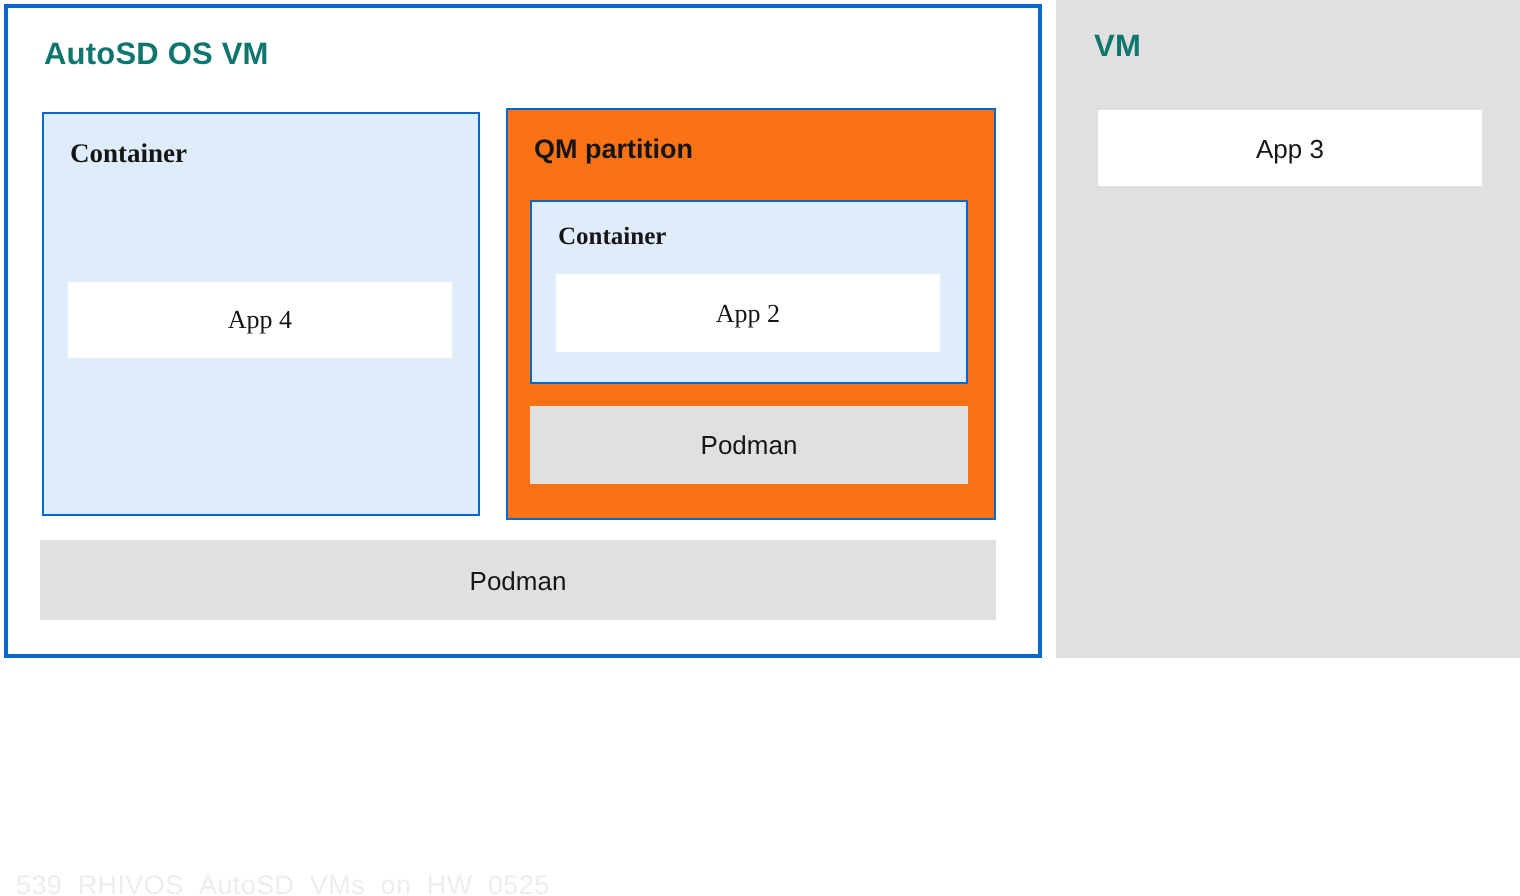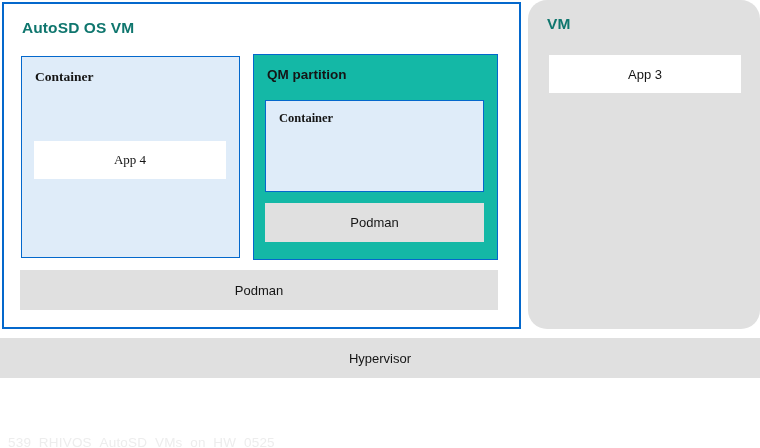--- a/index.html
+++ b/index.html
@@ -38,38 +38,37 @@
     display: flex; align-items: center; justify-content: center;
     font-size: 13px; color: #151515;
   }
   .app1 { left: 12px; top: 84px; width: 192px; height: 38px; }
   .app2 { left: 12px; top: 36px; width: 192px; height: 39px; }
   .app3 { left: 21px; top: 55px; width: 192px; height: 38px; }
 
   
   .qm-box {
     position: absolute; left: 249px; top: 50px; width: 245px; height: 206px;
-    background: #14b8a6; border: 1.5px solid #0468cc;
+    background: #f97316; border: 1.5px solid #0468cc;
   }
   .container-box-inner { left: 11px; top: 45px; width: 219px; height: 92px; }
 
   
   .gray-bar {
     position: absolute; background: #e0e0e0;
     display: flex; align-items: center; justify-content: center;
     font-size: 13px; color: #151515;
   }
   .podman-qm { left: 11px; top: 148px; width: 219px; height: 39px; }
   .podman-outer { left: 16px; top: 266px; width: 478px; height: 40px; }
 
   
   .vm-box {
     position: absolute; left: 528px; top: 0px; width: 232px; height: 329px;
     background: #e0e0e0;
-    border-radius: 19px;
   }
   .vm-box .box-title { left: 19px; top: 15px; }
 
   
   .hypervisor-bar { left: 0px; top: 338px; width: 760px; height: 40px; }
   .hardware-bar  { left: 0px; top: 389px; width: 760px; height: 40px; }
 
   
   .caption {
     position: absolute; left: 8px; top: 435px;
@@ -89,39 +88,39 @@
       <div class="app-box app1">
         <span>App 4</span>
       </div>
     </div>
 
     <div class="qm-box">
       <div class="box-subtitle">QM partition</div>
 
       <div class="container-box container-box-inner">
         <div class="box-subtitle-sm">Container</div>
+        <div class="app-box app2">
+          <span>App 2</span>
+        </div>
       </div>
 
       <div class="gray-bar podman-qm">
         <span>Podman</span>
       </div>
     </div>
 
     <div class="gray-bar podman-outer">
       <span>Podman</span>
     </div>
   </div>
 
   <div class="vm-box">
     <div class="box-title">VM</div>
     <div class="app-box app3">
       <span>App 3</span>
     </div>
   </div>
 
-  <div class="gray-bar hypervisor-bar">
-    <span>Hypervisor</span>
-  </div>
 
 
   <div class="caption">539_RHIVOS_AutoSD_VMs_on_HW_0525</div>
 
 </div>
 
 </body></html>

